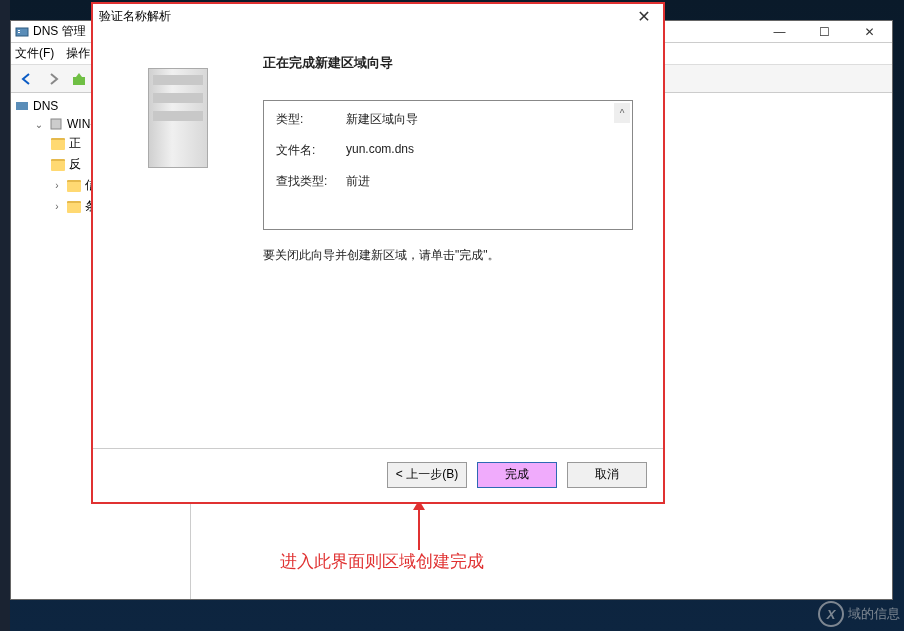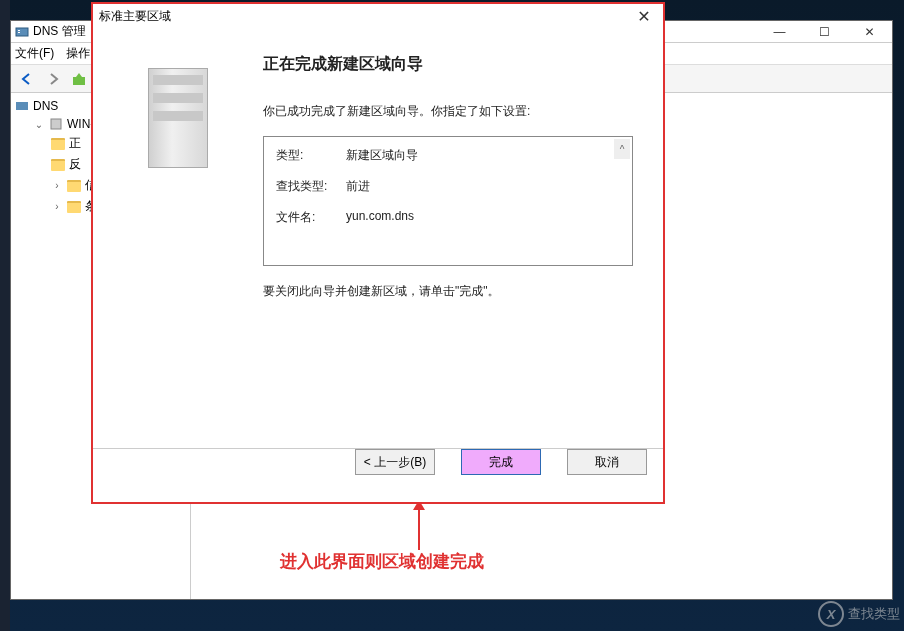--- a/index.html
+++ b/index.html
@@ -33,35 +33,35 @@
 
 
 .wizard { position: absolute; left: 93px; top: 4px; width: 570px; height: 498px; background: #fff; outline: 2px solid #e03131; z-index: 10; }
 .wizard-title { height: 24px; display: flex; align-items: center; padding: 0 6px; font-size: 12px; position: relative; }
 .wizard-close { position: absolute; right: 4px; top: 2px; width: 30px; height: 20px; display: flex; align-items: center; justify-content: center; font-size: 16px; color: #333; }
 .wizard-body { display: flex; height: 420px; }
 .wizard-sidebar { width: 170px; background: #fff; display: flex; align-items: flex-start; justify-content: center; padding-top: 40px; }
 .server-img { width: 60px; height: 100px; background: linear-gradient(90deg, #d0d0d0 0%, #f0f0f0 40%, #d8d8d8 100%); border: 1px solid #aaa; position: relative; }
 .server-img::after { content: ""; position: absolute; left: 4px; top: 6px; width: 50px; height: 10px; background: #c8c8c8; box-shadow: 0 18px 0 #c8c8c8, 0 36px 0 #c8c8c8; }
 .wizard-content { flex: 1; padding: 16px 30px 0 0; font-size: 13px; color: #222; }
-.wizard-heading { font-size: 16px; font-weight: bold; margin-bottom: 28px; margin-top: 10px;}
+.wizard-heading { font-size: 13px; font-weight: bold; margin-bottom: 28px; margin-top: 10px;}
 .wizard-intro { font-size: 12px; margin-bottom: 16px; }
 .summary-box { border: 1px solid #888; background: #fff; padding: 10px 12px; font-size: 12px; position: relative; margin-bottom: 16px; height: 130px; }
 .summary-row { display: flex; margin-bottom: 14px; }
 .summary-label { width: 70px; }
 .summary-scroll { position: absolute; right: 2px; top: 2px; width: 16px; height: 20px; background: #eee; display: flex; align-items: center; justify-content: center; font-size: 10px; color: #666;}
 .wizard-note { font-size: 12px; line-height: 1.6; margin-bottom: 28px; }
-.wizard-footer { height: 52px; border-top: 1px solid #ccc; display: flex; justify-content: flex-end; padding: 0 16px; gap: 26px; }
+.wizard-footer { height: 52px; border-top: 1px solid #ccc; display: flex; align-items: center; justify-content: flex-end; padding: 0 16px; gap: 10px; }
 .wiz-btn { width: 80px; height: 26px; font-size: 12px; border: 1px solid #999; background: #f0f0f0; cursor: pointer; }
 .wiz-btn.primary { border: 1px solid #2d69b3; background: #f0abfc; }
 
 .arrow-annotation { position: absolute; left: 413px; top: 500px; color: #e03131; font-size: 14px; }
 .arrow-line { width: 2px; height: 40px; background: #e03131; margin: 0 auto; }
 .arrow-head { width: 0; height: 0; border-left: 6px solid transparent; border-right: 6px solid transparent; border-bottom: 10px solid #e03131; margin: 0 auto; }
-.annotation-text { position: absolute; left: 280px; top: 550px; color: #e03131; font-size: 17px; font-weight: 700;}
+.annotation-text { position: absolute; left: 280px; top: 550px; color: #e03131; font-size: 17px; font-weight: 400;}
 
 .watermark { position: absolute; right: 4px; bottom: 4px; display: flex; align-items: center; gap: 4px; color: rgba(200,200,200,0.6); font-size: 13px; }
 .watermark-logo { width: 26px; height: 26px; border: 2px solid rgba(200,200,200,0.6); border-radius: 50%; display: flex; align-items: center; justify-content: center; font-weight: bold; font-style: italic;}
 </style>
 </head>
 <body>
 
 <div class="desktop">
   <div class="taskbar-left"></div>
 
@@ -143,58 +143,57 @@
           </div>
       </div>
       <div class="content-area">
         <div class="content-text">的 DNS 域的信息。</div>
       </div>
     </div>
   </div>
 
   <div class="wizard">
     <div class="wizard-title">
-      <span>标准主要区域</span>
+      <span>验证名称解析</span>
       <div class="wizard-close">✕</div>
     </div>
     <div class="wizard-body">
       <div class="wizard-sidebar">
         <div class="server-img"></div>
       </div>
       <div class="wizard-content">
         <div class="wizard-heading">正在完成新建区域向导</div>
-        <div class="wizard-intro">你已成功完成了新建区域向导。你指定了如下设置:</div>
         <div class="summary-box">
           <div class="summary-scroll">^</div>
           <div class="summary-row">
               <span class="summary-label">类型:</span>
               <span>新建区域向导</span>
             </div>
           <div class="summary-row">
+              <span class="summary-label">文件名:</span>
+              <span>yun.com.dns</span>
+            </div>
+          <div class="summary-row">
               <span class="summary-label">查找类型:</span>
               <span>前进</span>
-            </div>
-          <div class="summary-row">
-              <span class="summary-label">文件名:</span>
-              <span>yun.com.dns</span>
             </div>
         </div>
         <div class="wizard-note">要关闭此向导并创建新区域，请单击"完成"。</div>
       </div>
     </div>
     <div class="wizard-footer">
       <button class="wiz-btn">&lt; 上一步(B)</button>
       <button class="wiz-btn primary">完成</button>
       <button class="wiz-btn">取消</button>
     </div>
   </div>
 
   <div class="arrow-annotation">
     <div class="arrow-head"></div>
     <div class="arrow-line"></div>
   </div>
   <div class="annotation-text">进入此界面则区域创建完成</div>
 
   <div class="watermark">
     <div class="watermark-logo">X</div>
-    <span>查找类型</span>
+    <span>域的信息</span>
   </div>
 </div>
 
 </body></html>

